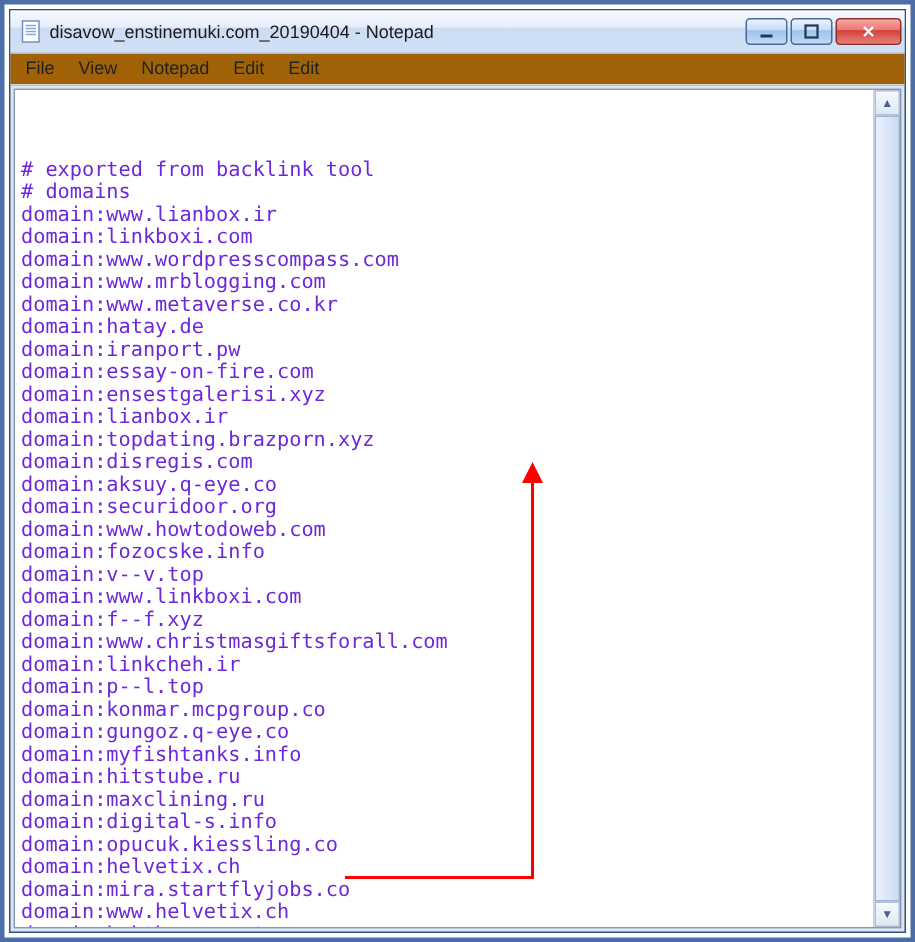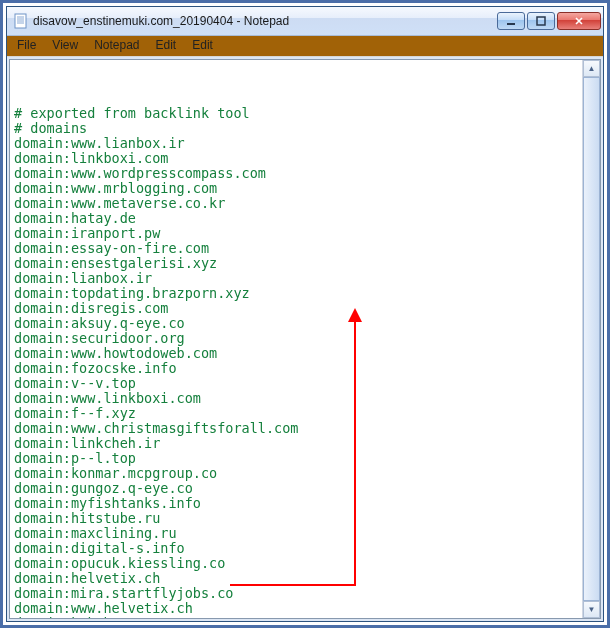--- a/index.html
+++ b/index.html
@@ -8,21 +8,21 @@
   .titlebar{height:28px;background:linear-gradient(to bottom,#f6f9fe 0%,#e6eefb 40%,#cddcf3 41%,#cfe0f7 100%);display:flex;align-items:center;padding:0 2px 0 6px;border-bottom:1px solid #a9bcd6}
   .titlebar .icon{width:16px;height:16px;margin-right:4px;display:inline-flex;align-items:center;justify-content:center}
   .titlebar .title{flex:1;color:#1a1a1a;font-size:12px;white-space:nowrap;overflow:hidden}
   .winbtns{display:flex;gap:2px}
   .winbtn{width:28px;height:18px;border:1px solid #4a6a99;border-radius:3px;display:flex;align-items:center;justify-content:center;color:#28384e;font-size:10px;box-sizing:border-box}
   .winbtn.min,.winbtn.max{background:linear-gradient(to bottom,#eaf3fd 0%,#c5ddf8 45%,#9dc4ee 46%,#bfd9f5 100%)}
   .winbtn.close{background:linear-gradient(to bottom,#f4a6a0 0%,#e9776f 45%,#d1423a 46%,#e8807a 100%);color:#fff;width:44px;border-color:#8b2f29}
   .menubar{height:20px;background:#a16207;border-bottom:1px solid #d6d6d6;display:flex;align-items:flex-start;padding:0 2px}
   .menuitem{padding:2px 8px;color:#222;display:flex;align-items:center}
   .client{flex:1;margin:2px;border:1px solid #8899ae;background:#fff;display:flex;overflow:hidden}
-  .textarea{flex:1;padding:1px 4px;font-family:"Consolas","Lucida Console",monospace;font-size:13.5px;line-height:15px;color:#15803d;white-space:pre;overflow:hidden;position:relative}
+  .textarea{flex:1;padding:1px 4px;font-family:"Consolas","Lucida Console",monospace;font-size:13.5px;line-height:15px;color:#6d28d9;white-space:pre;overflow:hidden;position:relative}
   .textline{display:block}
   .scrollbar{width:17px;background:#eef1f6;border-left:1px solid #cfd6e2;display:flex;flex-direction:column}
   .sbtn{height:17px;background:linear-gradient(to bottom,#f6f9fd,#dde8f5);border:1px solid #b0bfd5;margin:0;display:flex;align-items:center;justify-content:center;font-size:8px;color:#4a6287;box-sizing:border-box}
   .strack{flex:1;position:relative}
   .sthumb{position:absolute;left:0;right:0;top:0;height:100%;background:linear-gradient(to right,#eaf1fb,#cbdcf2);border:1px solid #9cb3d3;box-sizing:border-box}
   
   .arrow{position:absolute;pointer-events:none}
   .arrow svg{display:block}
 </style>
 </head>

